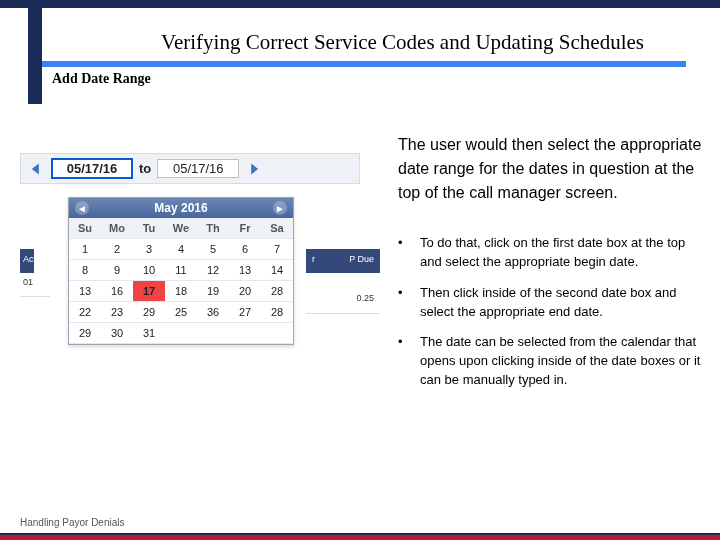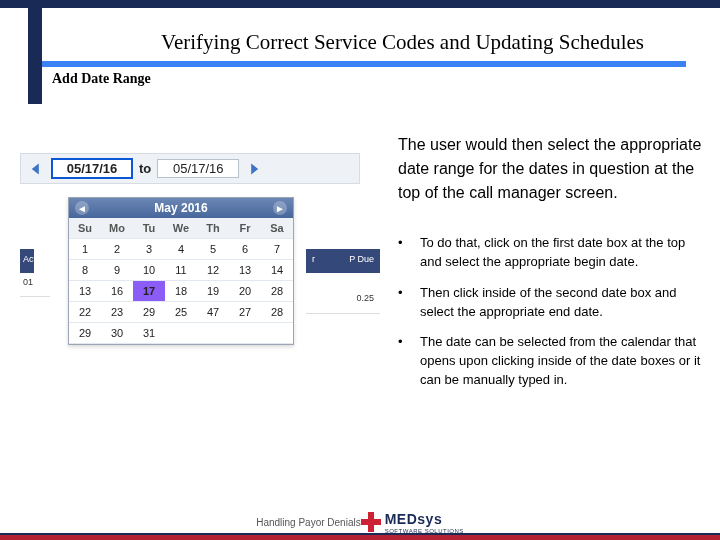--- a/index.html
+++ b/index.html
@@ -44,21 +44,21 @@
     padding: 3px 6px; font-weight: 700; font-size: 12px;
   }
   .cal-nav { width:14px; height:14px; border-radius:50%; background: rgba(255,255,255,.25); display:flex; align-items:center; justify-content:center; color:#fff; font-size:10px; }
   .cal-grid { width:100%; }
   .cal-dow, .cal-row { display:flex; }
   .cal-dow span, .cal-row span {
     flex:1; text-align:center; padding:4px 0; border-bottom:1px solid #e2e8ef;
   }
   .cal-dow span { font-weight:700; color:#555; background:#eef2f7; }
   .cal-row span { color:#222; background:#fff; }
-  .cal-row span.sel { background:#8b5cf6; font-weight:700; }
+  .cal-row span.sel { background:#ef4444; font-weight:700; }
   .back-strip {
     position:absolute; left:0; top:96px; width:14px; height:24px;
     background:#34487a; color:#fff; font-size:9px; padding:5px 3px;
   }
   .back-strip2 {
     position:absolute; left:286px; top:96px; width:74px; height:24px;
     background:#34487a; color:#fff; font-size:9px; padding:5px 6px;
     display:flex; justify-content:space-between;
   }
   .back-row {
@@ -70,21 +70,21 @@
     background:#fff; color:#333; font-size:9px; padding:20px 6px; border-bottom:1px solid #ddd;
     text-align:right;
   }
   .body-text { margin-left: 368px; width: 310px; }
   .intro { font-size: 16px; line-height: 1.5; color:#000; margin-bottom: 29px; }
   .bullets { list-style: none; font-size: 13px; line-height: 1.45; color:#000; }
   .bullets li { display:flex; gap:12px; margin-bottom: 12px; }
   .bullets li .dot { width:10px; flex:0 0 10px; }
   .footer {
     position:absolute; bottom:0; left:0; right:0; height:36px;
-    display:flex; align-items:center; justify-content:center;
+    display:flex; align-items:center; justify-content:space-between;
     padding: 0 20px;
   }
   .footer .line { position:absolute; left:0; right:0; bottom:0; height:5px; background:#b22234; }
   .footer .line2 { position:absolute; left:0; right:0; bottom:5px; height:2px; background:#1a2a56; }
   .footer-text { font-size:10px; color:#555; position:relative; z-index:2; }
   .logo { display:flex; align-items:center; gap:4px; position:relative; z-index:2; }
   .logo .cross {
     width:20px; height:20px; position:relative;
   }
   .logo .cross::before, .logo .cross::after {
@@ -176,21 +176,21 @@
               <span>18</span>
               <span>19</span>
               <span>20</span>
               <span>28</span>
             </div>
             <div class="cal-row">
               <span>22</span>
               <span>23</span>
               <span>29</span>
               <span>25</span>
-              <span>47</span>
+              <span>36</span>
               <span>27</span>
               <span>28</span>
             </div>
             <div class="cal-row">
               <span>29</span>
               <span>30</span>
               <span>31</span>
               <span></span>
               <span></span>
               <span></span>
@@ -217,24 +217,15 @@
           <span class="dot">•</span>
           <span>The date can be selected from the calendar that opens upon clicking inside of the date boxes or it can be manually typed in.</span>
         </li>
       </ul>
   </div>
 
 </div>
 
 <div class="footer">
   <span class="footer-text">Handling Payor Denials</span>
-  <div class="logo">
-    <div class="cross"></div>
-    <div>
-      <div>
-        <span class="logo-text">MED</span><span class="logo-text sys">sys</span>
-      </div>
-      <div class="logo-sub">SOFTWARE SOLUTIONS</div>
-    </div>
-  </div>
   <div class="line2"></div>
   <div class="line"></div>
 </div>
 
 </body></html>

